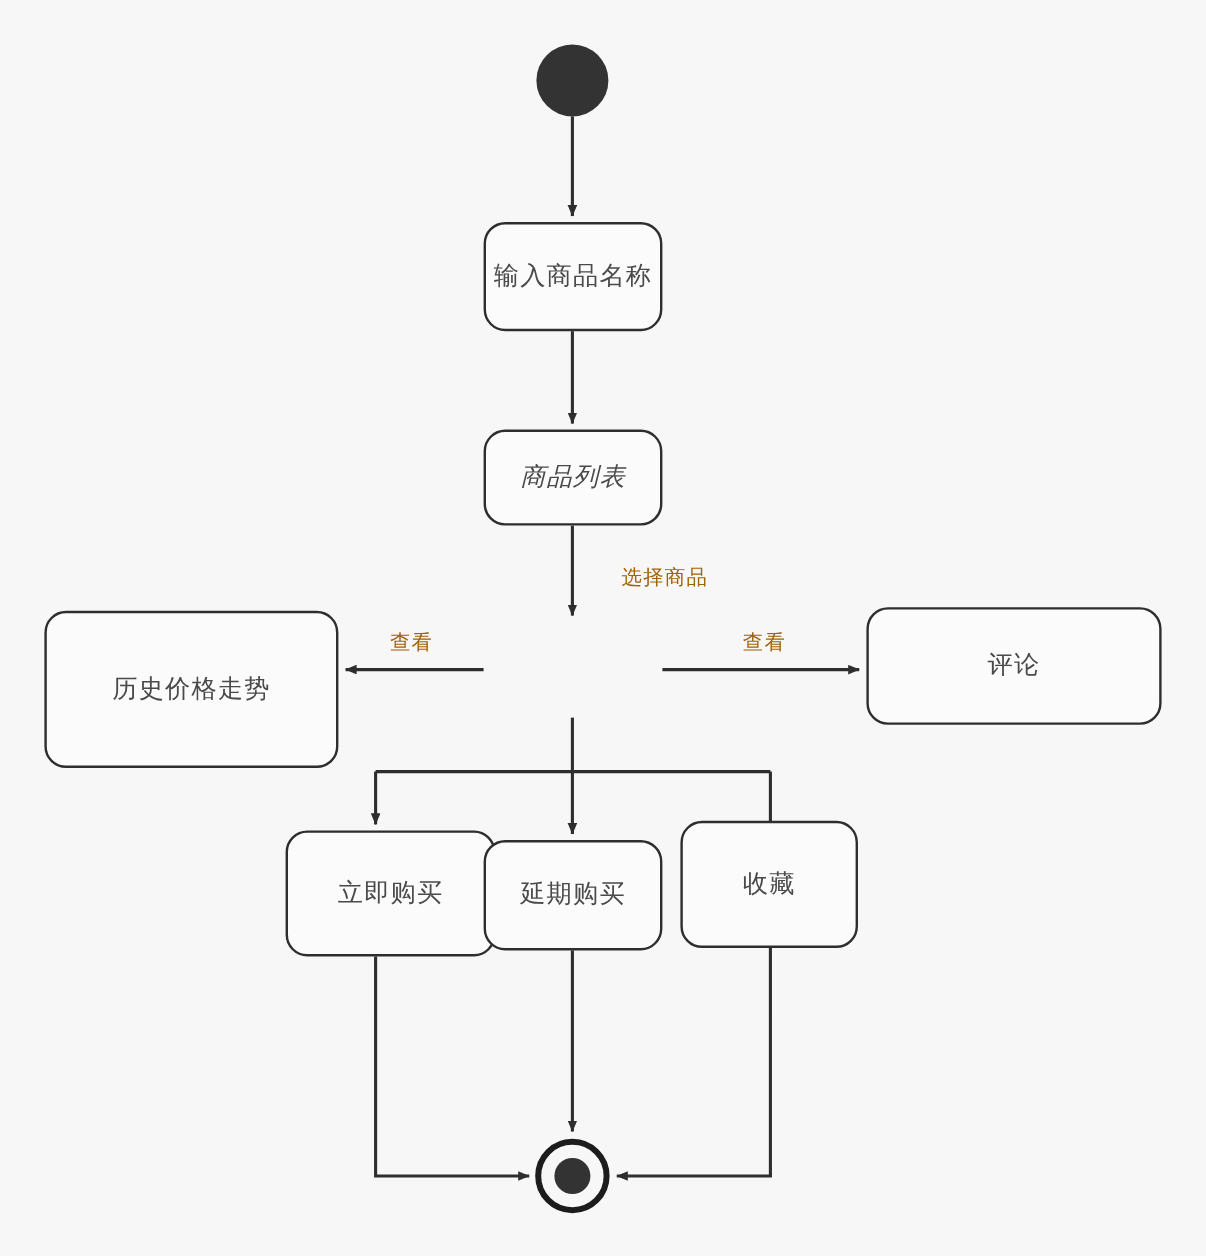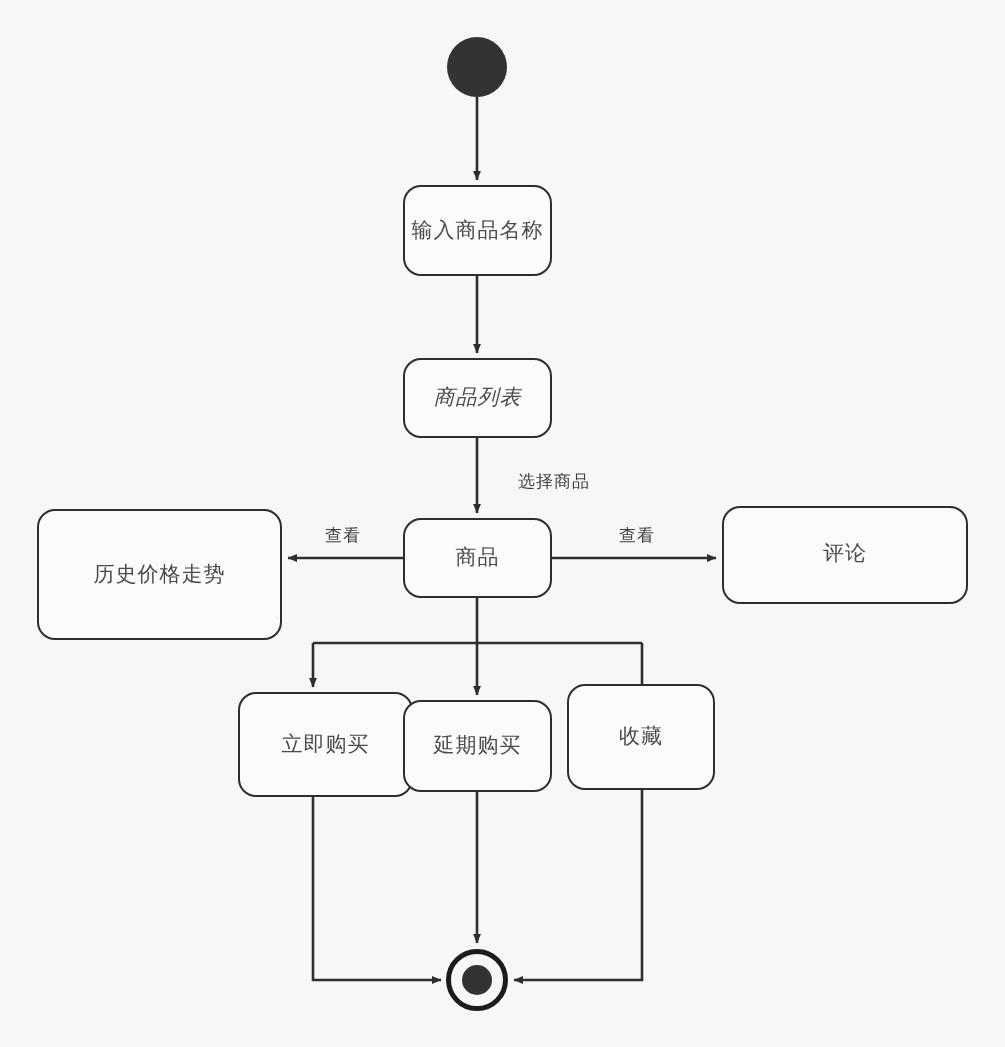--- a/index.html
+++ b/index.html
@@ -45,21 +45,21 @@
     line-height: 1.2;
     z-index: 3;
   }
   .node-label {
     display: block;
     text-align: center;
     white-space: nowrap;
   }
   .edge-label {
     position: absolute;
-    color: #404040;
+    color: #a16207;
     font-size: 17px;
     letter-spacing: 1px;
     white-space: nowrap;
     z-index: 4;
     background: transparent;
   }
   .initial-node {
     position: absolute;
     border-radius: 50%;
     background: #333333;
@@ -124,29 +124,26 @@
   <div class="initial-node" style="left:447px; top:37px; width:60px; height:60px;"></div>
 
   <div class="node" style="left:403px; top:185px; width:149px; height:91px;">
     <span class="node-label">输入商品名称</span>
   </div>
 
   <div class="node" style="left:403px; top:358px; width:149px; height:80px;font-style:italic;">
     <span class="node-label">商品列表</span>
   </div>
 
-  <div class="node" style="left:403px; top:518px; width:149px; height:80px;">
-    <span class="node-label">商品</span>
-  </div>
 
   <div class="node" style="left:37px; top:509px; width:245px; height:131px;">
     <span class="node-label">历史价格走势</span>
   </div>
 
-  <div class="node" style="left:722px; top:506px; width:246px; height:98px;font-family:Liberation Mono, monospace;">
+  <div class="node" style="left:722px; top:506px; width:246px; height:98px;">
     <span class="node-label">评论</span>
   </div>
 
   <div class="node" style="left:238px; top:692px; width:175px; height:105px;">
     <span class="node-label">立即购买</span>
   </div>
 
   <div class="node" style="left:403px; top:700px; width:149px; height:92px;">
     <span class="node-label">延期购买</span>
   </div>

